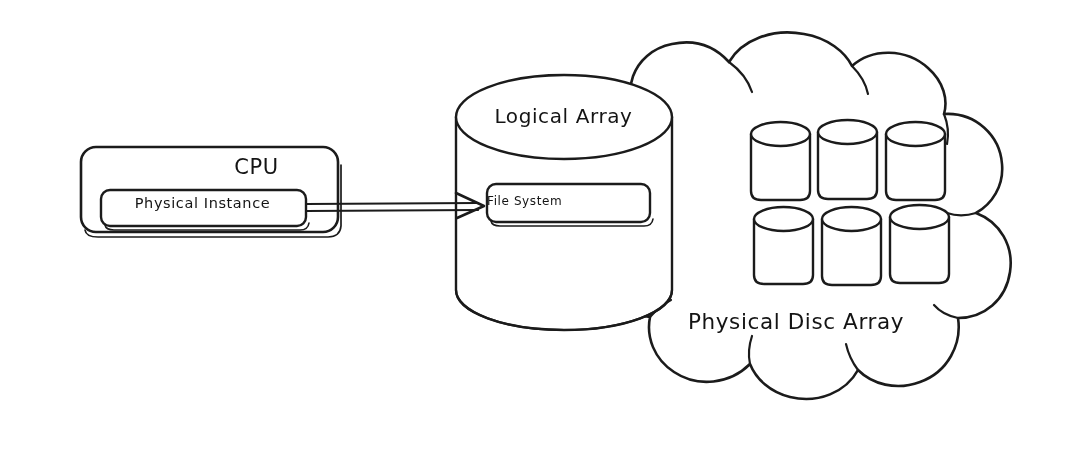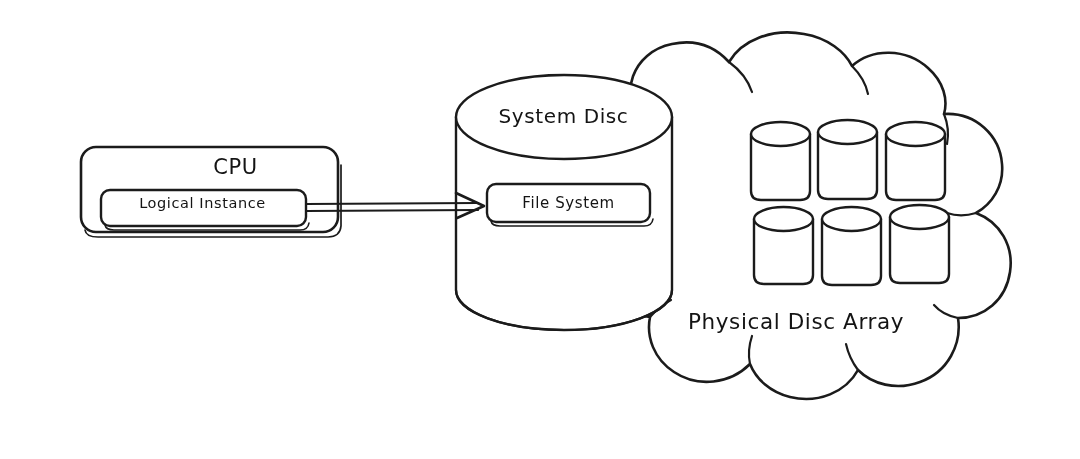--- a/index.html
+++ b/index.html
@@ -47,41 +47,42 @@
     white-space: nowrap;
     letter-spacing: 0.6px;
     user-select: none;
   }
   .label-cpu {
     left: 80px;
     top: 155px;
     width: 311px;
     text-align: center;
     font-size: 21px;
+    padding-left: 21px;
   }
   .label-segment {
     left: 100px;
     top: 195px;
     width: 205px;
     text-align: center;
     font-size: 14.5px;
   }
   .label-logical {
     left: 455px;
     top: 104px;
     width: 217px;
     text-align: center;
     font-size: 20px;
   }
   .label-filesystem {
     left: 487px;
     top: 194px;
     width: 163px;
-    text-align: center;
-    font-size: 15px;
+    text-align: left;
+    font-size: 12px;
   }
   .label-array {
     left: 688px;
     top: 309px;
     width: 236px;
     font-size: 21.5px;
   }
 </style>
 </head>
 <body>
@@ -187,21 +188,21 @@
     <g>
       <path class="stroke" stroke-width="2.2" d="M 306 204 L 478 203"></path>
       <path class="stroke" stroke-width="2.2" d="M 306 211 L 478 210"></path>
       <path class="stroke" stroke-width="2.6" d="M 456 193 L 484 206 L 457 218"></path>
     </g>
 
   </svg>
 
   <div class="label label-cpu">CPU</div>
 
-  <div class="label label-segment">Logical Instance</div>
-
-  <div class="label label-logical">System Disc</div>
+  <div class="label label-segment">Physical Instance</div>
+
+  <div class="label label-logical">Logical Array</div>
 
   <div class="label label-filesystem">File System</div>
 
   <div class="label label-array">Physical Disc Array</div>
 
 </div>
 
 </body></html>

